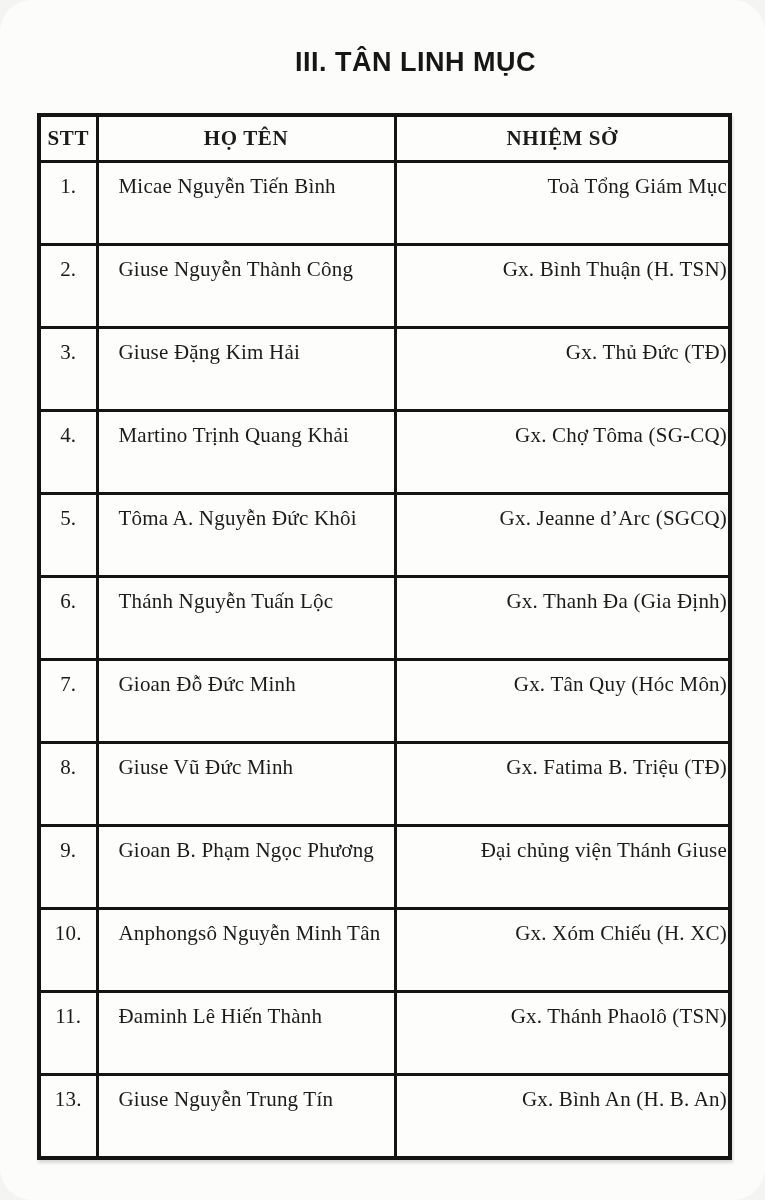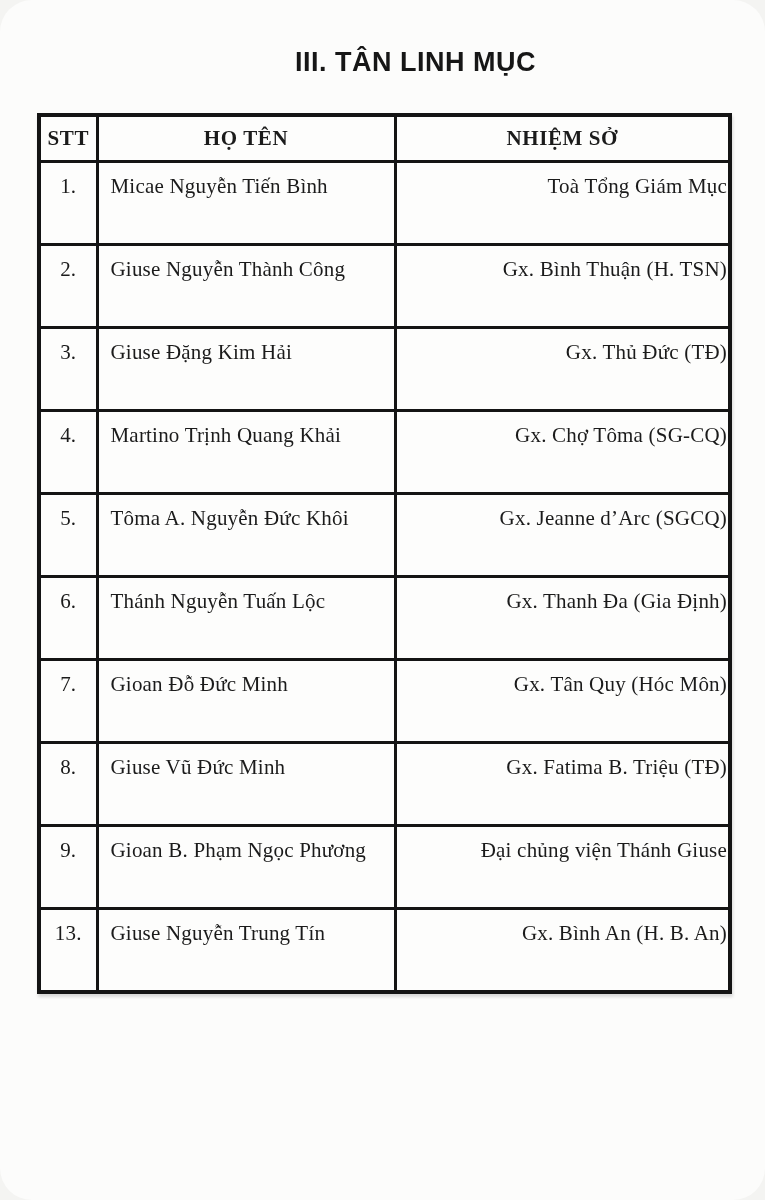--- a/index.html
+++ b/index.html
@@ -64,21 +64,21 @@
   td {
     height: 68px;
     vertical-align: top;
     padding-top: 11px;
   }
   td.cell-stt {
     text-align: center;
   }
   td.cell-name {
     text-align: left;
-    padding-left: 12px;
+    padding-left: 20px;
     padding-right: 4px;
   }
   td.cell-assignment {
     text-align: right;
   }
 </style>
 </head>
 <body>
 
 <div class="page">
@@ -139,20 +139,30 @@
           <td class="cell-stt">8.</td>
           <td class="cell-name">Giuse Vũ Đức Minh</td>
           <td class="cell-assignment">Gx. Fatima B. Triệu (TĐ)</td>
         </tr>
         <tr>
           <td class="cell-stt">9.</td>
           <td class="cell-name">Gioan B. Phạm Ngọc Phương</td>
           <td class="cell-assignment">Đại chủng viện Thánh Giuse</td>
         </tr>
         <tr>
+          <td class="cell-stt">10.</td>
+          <td class="cell-name">Anphongsô Nguyễn Minh Tân</td>
+          <td class="cell-assignment">Gx. Xóm Chiếu (H. XC)</td>
+        </tr>
+        <tr>
+          <td class="cell-stt">11.</td>
+          <td class="cell-name">Đaminh Lê Hiến Thành</td>
+          <td class="cell-assignment">Gx. Thánh Phaolô (TSN)</td>
+        </tr>
+        <tr>
           <td class="cell-stt">13.</td>
           <td class="cell-name">Giuse Nguyễn Trung Tín</td>
           <td class="cell-assignment">Gx. Bình An (H. B. An)</td>
         </tr>
       </tbody>
   </table>
 
 </div>
 
 </body></html>

